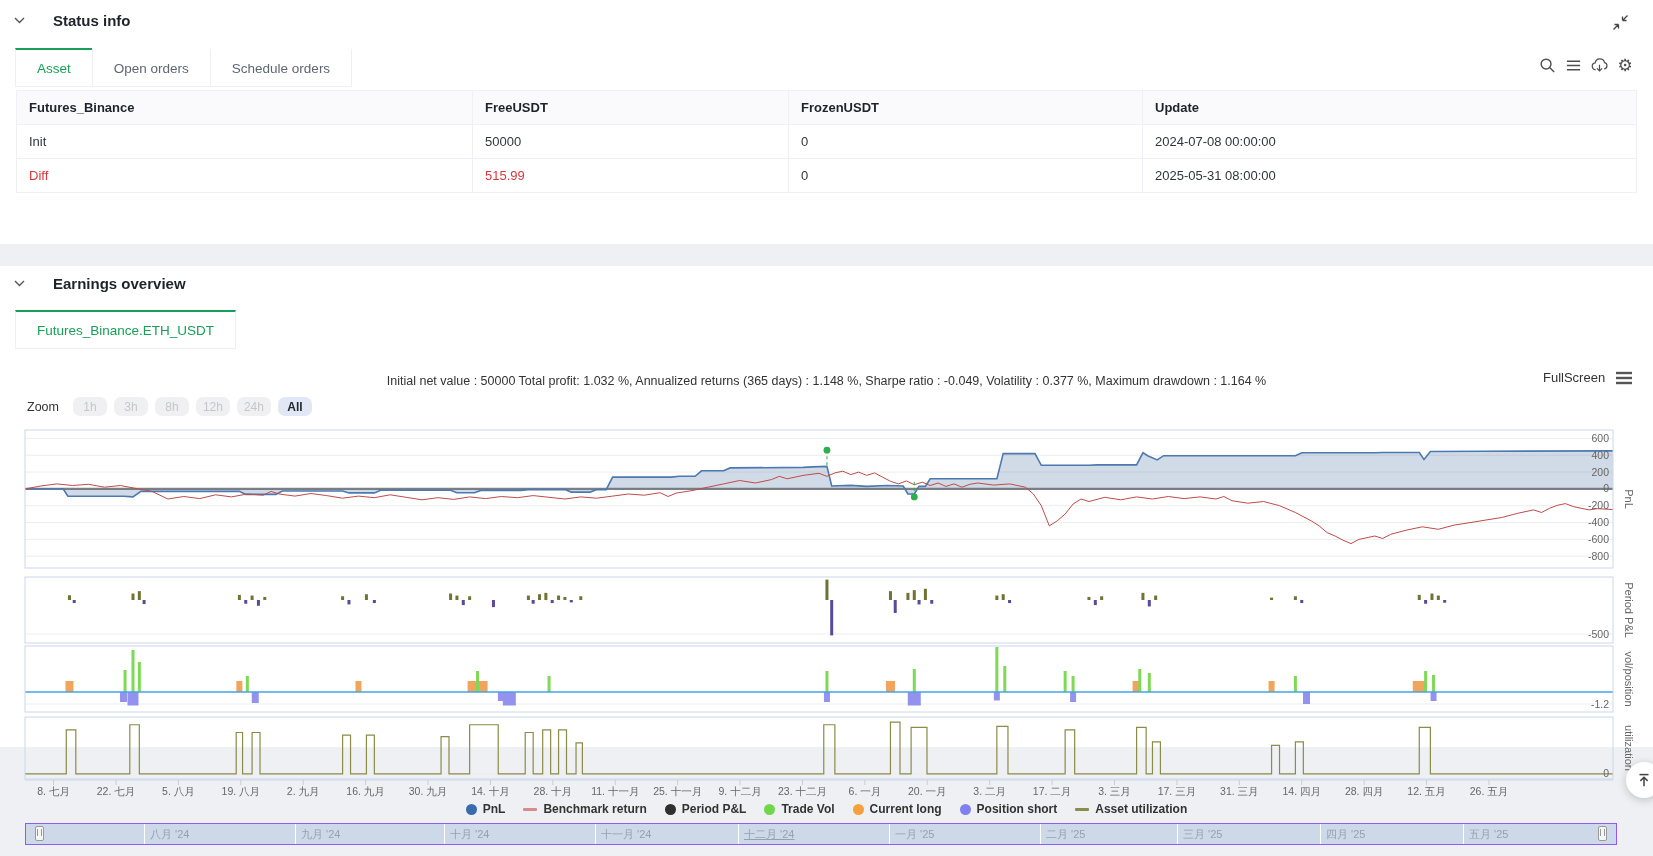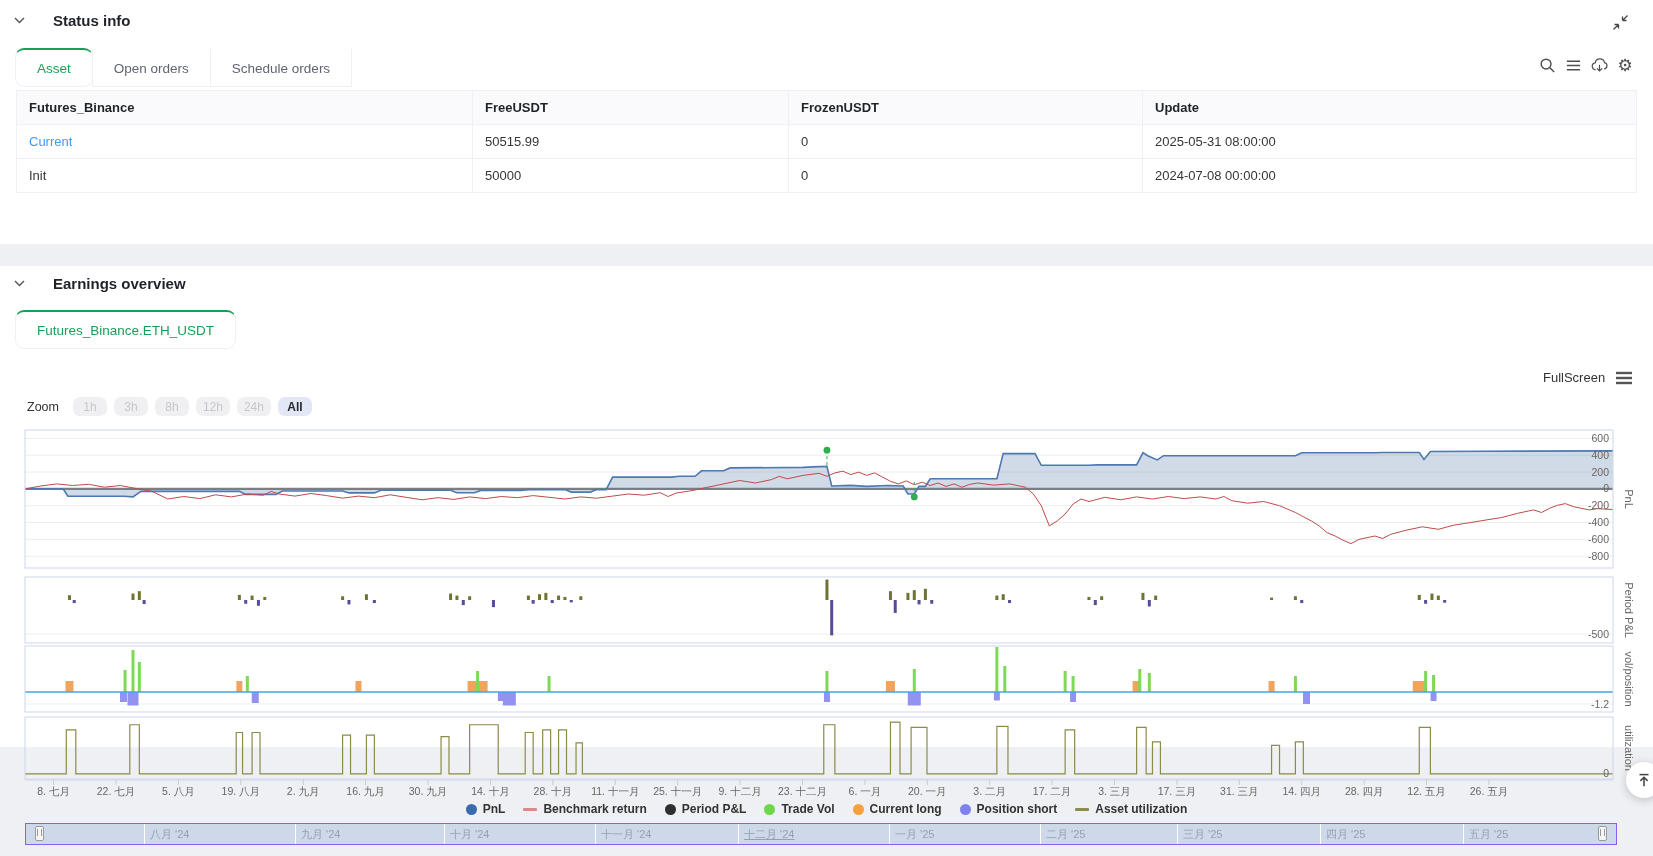--- a/index.html
+++ b/index.html
@@ -4,21 +4,21 @@
 <style>
   html,body{margin:0;padding:0;}
   body{width:1653px;height:856px;background:#eef0f3;font-family:"Liberation Sans",sans-serif;position:relative;overflow:hidden;}
   .card{position:absolute;left:0;width:1653px;background:#fff;}
   #status-card{top:0;height:244px;}
   #earnings-card{top:266px;height:481px;}
   .section-header{position:absolute;display:flex;align-items:center;gap:28px;left:14px;font-size:15px;font-weight:700;color:#1f2329;}
   .chev-icon{display:flex;align-items:center;color:#555;}
   .tabs{position:absolute;left:16px;display:flex;}
   .tab{height:36px;border:1px solid #f0f0f3;border-top:2px solid transparent;display:flex;align-items:center;padding:0 21px;font-size:13.5px;color:#5f6672;background:#fff;margin-left:-1px;cursor:pointer;white-space:nowrap;}
-  .tab.active{color:#18a058;border-top-color:#18a058;border-radius:9px;}
+  .tab.active{color:#18a058;border-top-color:#18a058;}
   .toolbar{position:absolute;top:54px;left:1536px;display:flex;gap:4px;}
   .tool{width:22px;height:22px;display:flex;align-items:center;justify-content:center;color:#4f4f4f;cursor:pointer;}
   #status-table{position:absolute;top:90px;left:16px;width:1621px;border-collapse:collapse;table-layout:fixed;font-size:13px;color:#333639;}
   #status-table th,#status-table td{border:1px solid #efeff5;height:33px;padding:0 12px;text-align:left;}
   #status-table th{font-weight:700;color:#1f2329;background:#fafafc;}
   .cell-link{color:#4098fc;cursor:pointer;}
   .cell-neg{color:#d9363e;}
   .summary{position:absolute;top:108px;left:0;width:1653px;text-align:center;font-size:12.5px;color:#333;}
   .fullscreen{position:absolute;top:104px;left:1543px;display:flex;align-items:center;gap:10px;font-size:13px;color:#333;cursor:pointer;}
   .zoomrow{position:absolute;top:131px;left:27px;display:flex;align-items:center;gap:14px;font-size:12.5px;color:#333;}
@@ -96,30 +96,30 @@
     <thead>
         <tr id="status-table-header-row">
           <th>Futures_Binance</th>
           <th>FreeUSDT</th>
           <th>FrozenUSDT</th>
           <th>Update</th>
         </tr>
       </thead>
     <tbody id="status-table-body">
         <tr>
-          <td class="cell-link">Current</td>
-          <td>50515.99</td>
-          <td>0</td>
-          <td>2025-05-31 08:00:00</td>
-        </tr>
-        <tr>
           <td>Init</td>
           <td>50000</td>
           <td>0</td>
           <td>2024-07-08 00:00:00</td>
+        </tr>
+        <tr>
+          <td class="cell-neg">Diff</td>
+          <td class="cell-neg">515.99</td>
+          <td>0</td>
+          <td>2025-05-31 08:00:00</td>
         </tr>
       </tbody>
   </table>
 </div>
 
 <div class="card" id="earnings-card">
   <div class="section-header" style="top:9px;">
     <span class="chev-icon">
       <svg width="11" height="7" viewBox="0 0 11 7">
           <polyline points="1,1 5.5,5.5 10,1" fill="none" stroke="#555" stroke-width="1.4"></polyline>
@@ -127,20 +127,21 @@
     </span>
     <span>Earnings overview</span>
   </div>
 
   <div class="tabs" style="top:44px;">
     <div class="tab active">
       <span>Futures_Binance.ETH_USDT</span>
     </div>
   </div>
 
+  <div class="summary">Initial net value : 50000 Total profit: 1.032 %, Annualized returns (365 days) : 1.148 %, Sharpe ratio : -0.049, Volatility : 0.377 %, Maximum drawdown : 1.164 %</div>
 
   <div class="fullscreen">
     <span>FullScreen</span>
     <svg width="18" height="14" viewBox="0 0 18 14" stroke="#555" stroke-width="2.4">
         <line x1="1" y1="2" x2="17" y2="2"></line>
         <line x1="1" y1="7" x2="17" y2="7"></line>
         <line x1="1" y1="12" x2="17" y2="12"></line>
       </svg>
   </div>
 

